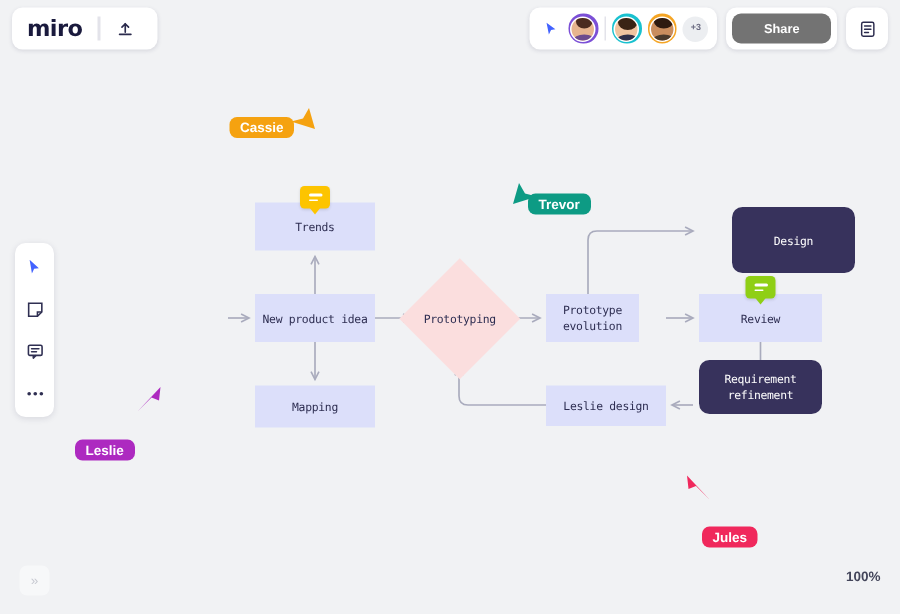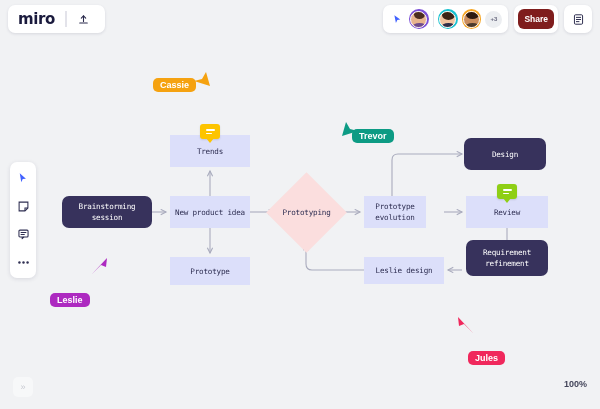--- a/index.html
+++ b/index.html
@@ -53,22 +53,22 @@
     border:1.6px solid #fff;position:relative;overflow:hidden;
     box-sizing:border-box;
   }
   .av-ring{padding:1.4px;border-radius:50%;display:flex;}
   .avmore{
     width:17px;height:17px;border-radius:50%;background:#eceef1;
     color:#6a6a80;font-size:6px;display:flex;align-items:center;
     justify-content:center;font-weight:600;
   }
   .share-btn{
-    background:#7f1d1d;color:#fff;font-size:8.5px;font-weight:600;
-    border-radius:6px;height:20px;padding:0 6px;display:flex;
+    background:#737373;color:#fff;font-size:8.5px;font-weight:600;
+    border-radius:6px;height:20px;padding:0 21px;display:flex;
     align-items:center;justify-content:center;border:none;
   }
   .sq-btn{
     background:#fff;border-radius:7px;width:28px;height:28px;
     display:flex;align-items:center;justify-content:center;
     box-shadow:0 1px 3px rgba(40,40,80,.13);
   }
 
   
   .lefttool{
@@ -260,42 +260,39 @@
         <path d="M444,212 L462,212"></path>
 
         <path d="M507,228 L507,248"></path>
 
         <path d="M462,270 L448,270"></path>
 
         <path d="M364,270 L312,270 Q306,270 306,264 L306,245"></path>
       </g>
     </svg>
 
-    <div class="node n-dark" style="left:62px;top:196px;width:90px;height:32px">
-        <span>Brainstorming session</span>
-      </div>
     <div class="node n-light" style="left:170px;top:135px;width:80px;height:32px">
         <span>Trends</span>
       </div>
     <div class="node n-light" style="left:170px;top:196px;width:80px;height:32px">
         <span>New product idea</span>
       </div>
     <div class="node n-light" style="left:170px;top:257px;width:80px;height:28px">
-        <span>Prototype</span>
+        <span>Mapping</span>
       </div>
 
     <div class="node n-diamond" style="left:278px;top:184px;width:57px;height:57px">
       <div class="diamond-bg"></div>
       <span style="white-space:nowrap">Prototyping</span>
     </div>
 
     <div class="node n-light" style="left:364px;top:196px;width:62px;height:32px">
         <span>Prototype evolution</span>
       </div>
-    <div class="node n-dark" style="left:464px;top:138px;width:82px;height:32px">
+    <div class="node n-dark" style="left:488px;top:138px;width:82px;height:44px">
         <span>Design</span>
       </div>
     <div class="node n-light" style="left:466px;top:196px;width:82px;height:32px">
         <span>Review</span>
       </div>
     <div class="node n-light" style="left:364px;top:257px;width:80px;height:27px">
         <span>Leslie design</span>
       </div>
     <div class="node n-dark" style="left:466px;top:240px;width:82px;height:36px">
         <span>Requirement refinement</span>

